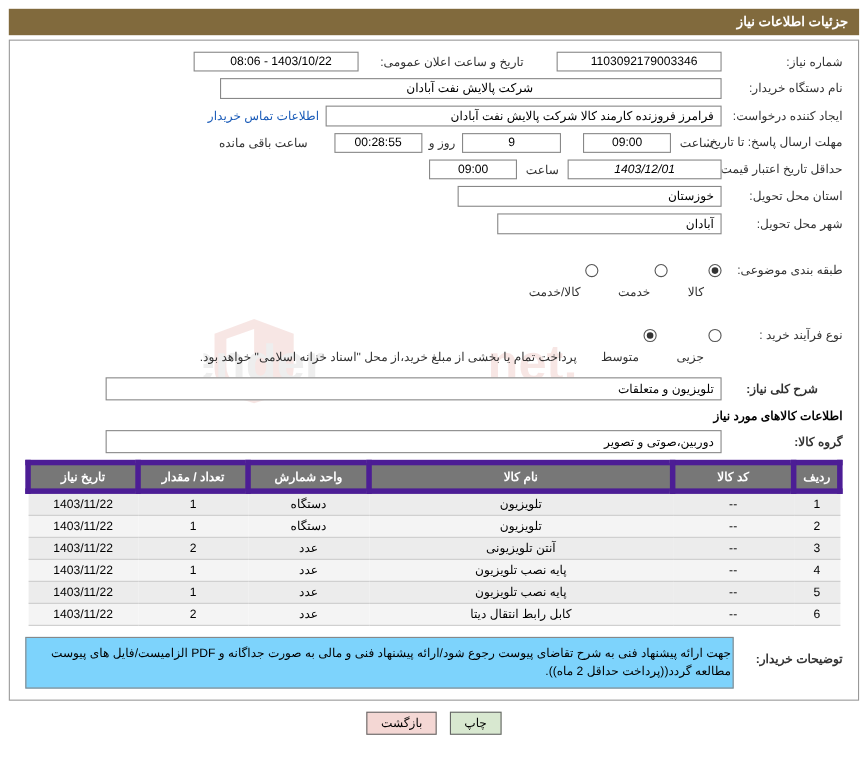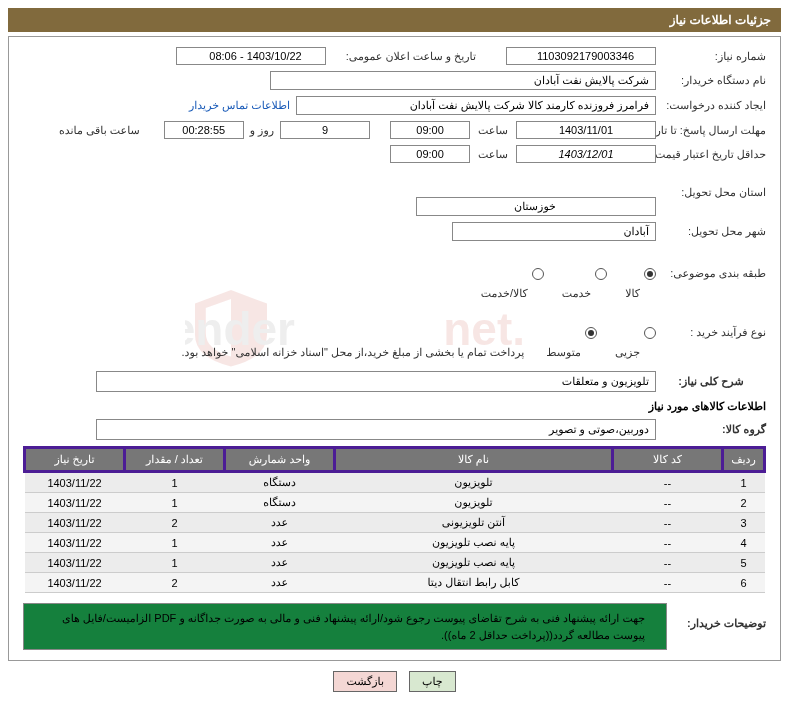--- a/index.html
+++ b/index.html
@@ -8,38 +8,38 @@
 .content-border { border: 1px solid #999; margin-top: 4px; padding: 10px 14px; position: relative; }
 .watermark { position: absolute; top: 230px; left: 50%; transform: translateX(-50%); font-size: 44px; font-weight: bold; color: rgba(180,60,50,0.12); pointer-events: none; z-index: 0; white-space: nowrap; font-family: Arial, sans-serif; }
 .watermark svg { opacity: 0.12; }
 .row { display: flex; align-items: center; margin-bottom: 6px; flex-wrap: wrap; }
 .label { color: #333; font-size: 11px; white-space: nowrap; }
 .label.w1 { width: 110px; text-align: right; }
 .field { background: #fff; border: 1px solid #888; padding: 2px 4px; font-size: 11px; min-height: 18px; display: inline-block; text-align: center; }
 .field.w-110 { width: 140px; }
 .field.w-150 { width: 150px; padding-left: 13px; }
 .field.w-long { width: 360px; text-align: right; padding-right: 6px; }
-.field.w-xlong { width: 386px; text-align: right; padding-right: 6px; }
+.field.w-xlong { width: 456px; padding-right: 6px; }
 .field.w-80 { width: 80px; }
 .field.w-90 { width: 90px; }
 .link { color: #1a5bb8; cursor: pointer; margin-right: 6px; }
 .gap { width: 30px; display: inline-block; }
 .radio-row { display: flex; align-items: center; gap: 18px; }
 .radio-item { display: flex; align-items: center; gap: 4px; }
 .radio { width: 12px; height: 12px; border: 1px solid #555; border-radius: 50%; display: inline-block; position: relative; }
 .radio.checked::after { content: ""; position: absolute; top: 2px; left: 2px; width: 6px; height: 6px; background: #333; border-radius: 50%; }
 .inline-text { color: #333; font-size: 11px; margin-top: 40px; }
 .section-title { font-weight: bold; font-size: 11px; margin: 8px 0 6px; }
 .wide-field { background: #fff; border: 1px solid #888; padding: 3px 6px; font-size: 11px; width: 560px; text-align: right; }
 table.items { width: 100%; border-collapse: collapse; margin-top: 6px; font-size: 11px; }
-table.items th { background: #777; color: #fff; padding: 4px 6px; border: 3px solid #4c1d95; font-weight: normal; text-align: center; }
+table.items th { background: #777; color: #fff; padding: 4px 6px; border: 5px solid #4c1d95; font-weight: bold; text-align: center; }
 table.items td { padding: 3px 6px; border-bottom: 1px solid #ccc; text-align: center; background: #f4f4f4; }
 table.items tr:nth-child(odd) td { background: #ececec; }
 .desc-row { display: flex; align-items: flex-start; margin-top: 10px; gap: 8px; }
-.desc-box { border: 1px solid #888; background: #15803d; padding: 6px 21px; width: 704px; min-height: 44px; font-size: 11px; text-align: right; line-height: 1.5; }
+.desc-box { border: 1px solid #888; background: #7dd3fc; padding: 6px 1px; width: 704px; min-height: 44px; font-size: 11px; text-align: right; line-height: 1.5; }
 .footer-btns { display: flex; justify-content: center; gap: 12px; margin-top: 10px; }
 .btn { border: 1px solid #666; padding: 3px 12px; font-size: 11px; cursor: pointer; }
 .btn-print { background: #d8e8d0; }
 .btn-back { background: #f4d7d4; }
 .header-bar-real { background: #816a3d; color:#fff; padding:5px 10px; font-weight:bold; font-size:12px; }
 .z1 { position: relative; z-index: 1; }
 </style>
 </head>
 <body>
 
@@ -73,40 +73,39 @@
     </div>
 
     <div class="row">
       <span class="label w1">ایجاد کننده درخواست:</span>
       <span class="field w-long">فرامرز فروزنده کارمند کالا شرکت پالایش نفت آبادان</span>
       <span class="link">اطلاعات تماس خریدار</span>
     </div>
 
     <div class="row">
       <span class="label w1" style="line-height:1.3;">مهلت ارسال پاسخ: تا تاریخ:</span>
-      <span class="field w-110">1403/11/01</span>
       <span class="label" style="margin:0 8px;">ساعت</span>
       <span class="field w-80">09:00</span>
       <span style="width:20px;"></span>
       <span class="field w-90">9</span>
       <span class="label" style="margin:0 6px;text-align:center;">روز و</span>
       <span class="field w-80">00:28:55</span>
       <span class="label" style="margin-right:24px;">ساعت باقی مانده</span>
     </div>
 
     <div class="row">
       <span class="label w1" style="width:140px; line-height:1.3;">حداقل تاریخ اعتبار قیمت: تا تاریخ:</span>
       <span class="field w-110" style="margin-right:-30px;font-style:italic;">1403/12/01</span>
       <span class="label" style="margin:0 8px;">ساعت</span>
       <span class="field w-80">09:00</span>
     </div>
 
     <div class="row">
       <span class="label w1">استان محل تحویل:</span>
-      <span class="field" style="width:240px; text-align:center; padding-right:6px;margin-top:28px;">خوزستان</span>
+      <span class="field" style="width:240px; text-align:right; padding-right:6px;">خوزستان</span>
     </div>
 
     <div class="row">
       <span class="label w1">شهر محل تحویل:</span>
       <span class="field" style="width:204px; text-align:right; padding-right:6px;">آبادان</span>
     </div>
 
     <div class="row">
       <span class="label w1">طبقه بندی موضوعی:</span>
       <div class="radio-row">

